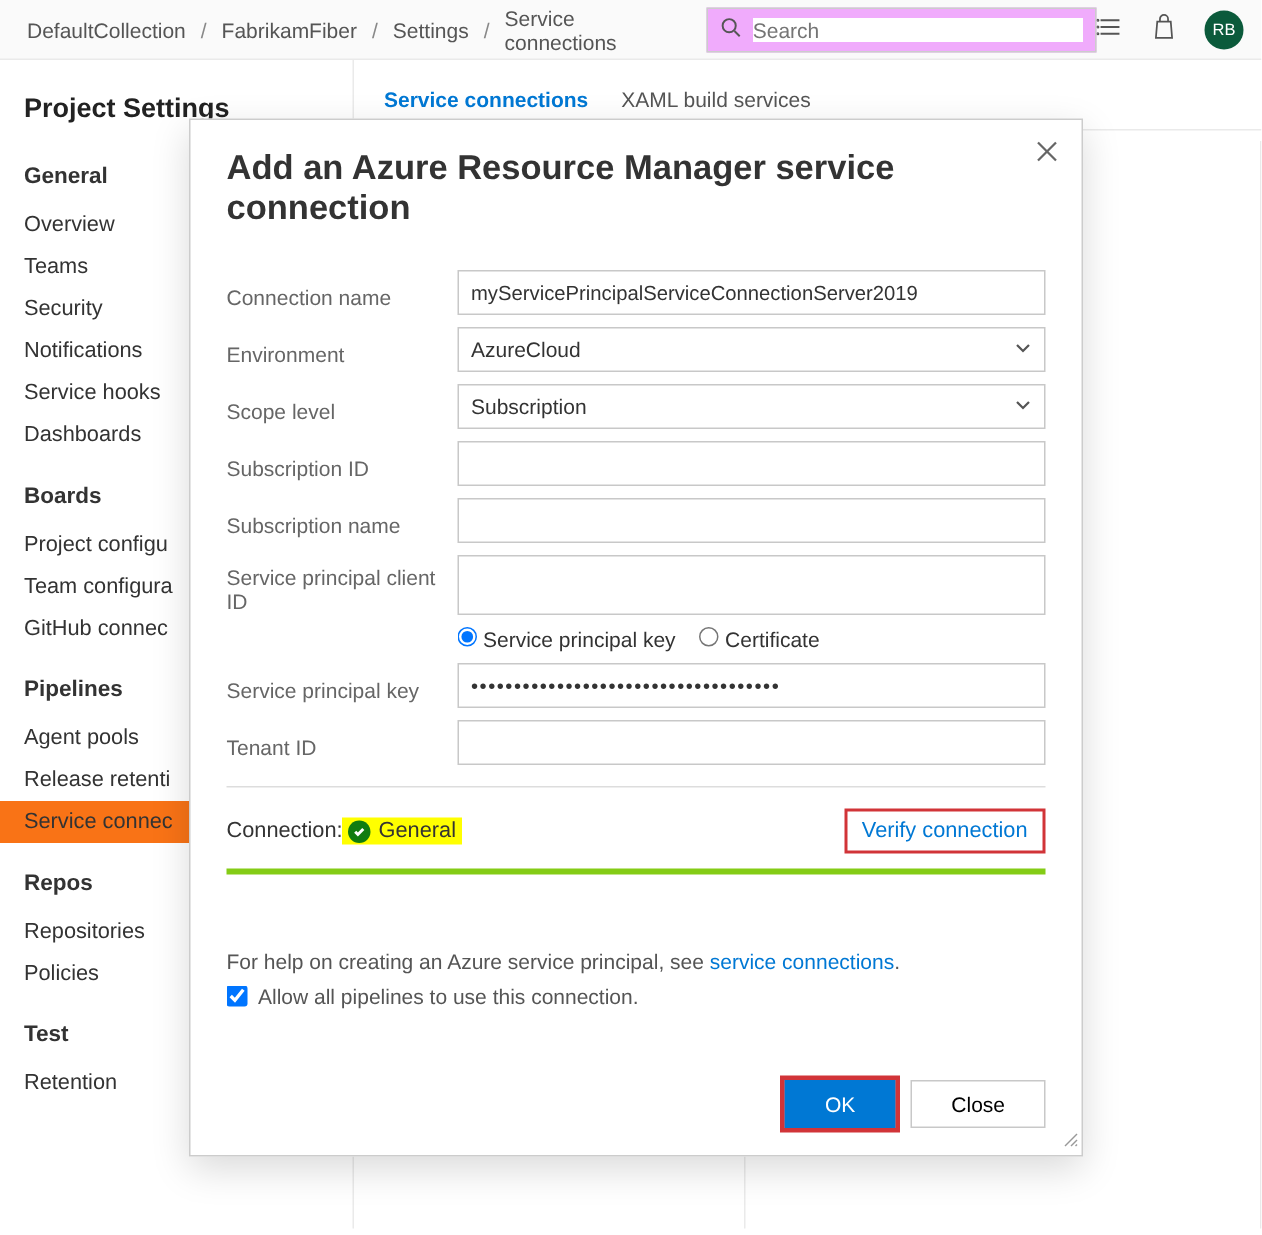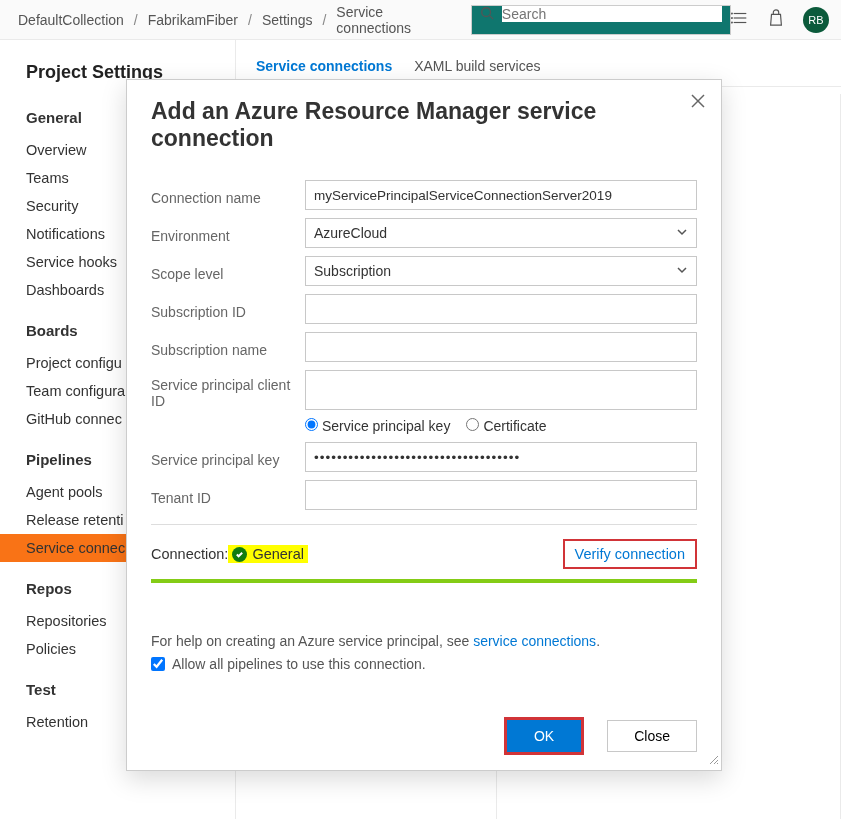--- a/index.html
+++ b/index.html
@@ -1,27 +1,27 @@
 <!DOCTYPE html>
 <html><head>
 <meta charset="utf-8">
 <style>
   *{box-sizing:border-box;margin:0;padding:0;font-family:"Segoe UI",Arial,sans-serif}
   body{width:841px;height:823px;background:#fff;color:#333;font-size:14px;position:relative;overflow:hidden}
   .topbar{height:40px;display:flex;align-items:center;padding:4px 12px;border-bottom:1px solid #eaeaea;background:#fafafa}
   .crumb{color:#555;padding:0 6px;font-size:14px}
   .sep{color:#888;padding:0 4px}
-  .searchbox{display:flex;align-items:flex-start;border:1px solid #ccc;background:#0f766e;height:30px;width:272px;margin-left:9px;padding:0 8px}
+  .searchbox{display:flex;align-items:center;border:1px solid #ccc;background:#f0abfc;height:30px;width:272px;margin-left:9px;padding:0 8px}
   .searchbox svg{width:14px;height:14px;fill:none;stroke:#555;stroke-width:1.5}
   .searchbox input{border:0;outline:0;margin-left:8px;font-size:14px;width:100%;color:#555}
   .topicons{margin-left:auto;display:flex;align-items:center;gap:18px}
   .topicons svg{stroke:#555;fill:none;width:18px;height:18px;stroke-width:1.3}
   .avatar{width:26px;height:26px;border-radius:50%;background:#0b5a3b;color:#fff;font-size:11px;display:flex;align-items:center;justify-content:center}
   .main{display:flex;height:calc(100% - 44px)}
-  .sidebar{width:236px;padding:22px 0 0 26px;border-right:1px solid #eaeaea}
+  .sidebar{width:236px;padding:22px 0 0 16px;border-right:1px solid #eaeaea}
   .sidebar h1{font-size:18px;font-weight:600;margin-bottom:26px;color:#222}
   .group{font-size:15px;font-weight:600;color:#333;margin:18px 0 10px}
   .navitem{font-size:14.5px;color:#333;padding:6px 0;cursor:pointer}
   .navitem.sel{background:#f97316;margin-left:-28px;padding-left:28px;margin-right:0}
   .content{flex:1;position:relative}
   .tabs{display:flex;gap:22px;padding:18px 0 12px 20px;border-bottom:1px solid #eaeaea;color:#555;font-size:14px}
   .tab.active{color:#0078d4;font-weight:600}
   .contentbody{position:absolute;left:0;right:0;top:54px;bottom:0;border-right:1px solid #eaeaea}
   .splitpanel{position:absolute;left:260px;top:0;bottom:0;width:1px;background:#eaeaea}
 
@@ -42,21 +42,21 @@
   .connrow{display:flex;align-items:center;justify-content:space-between;padding:4px 0 10px;border-bottom:4px solid #84cc16;margin-bottom:48px}
   .verified-wrap{display:flex;align-items:center;font-size:14.5px}
   .hl{background:#ffff00;padding:1px 4px;display:flex;align-items:center}
   .check-badge{width:15px;height:15px;border-radius:50%;background:#107c10;display:inline-flex;align-items:center;justify-content:center;margin-right:5px}
   .check-badge svg{width:9px;height:9px;stroke:#fff;stroke-width:2.2;fill:none}
   .verify-btn{border:2px solid #d13438;padding:5px 10px;color:#0078d4;font-size:14.5px;cursor:pointer}
   .help{font-size:14px;color:#555;line-height:1.5}
   .help a{color:#0078d4;text-decoration:none}
   .chk{display:flex;align-items:center;gap:7px;margin-top:4px;font-size:14px;color:#555}
   .chk input{width:14px;height:14px}
-  .dlg-footer{margin-top:auto;display:flex;justify-content:flex-end;gap:26px;padding-bottom:6px}
+  .dlg-footer{margin-top:auto;display:flex;justify-content:flex-end;gap:10px;padding-bottom:6px}
   .btn{height:32px;padding:0 26px;font-size:14px;border:1px solid #c8c8c8;background:#fff;cursor:pointer}
   .btn.primary{background:#0078d4;color:#fff;border:1px solid #0078d4;outline:3px solid #d13438;outline-offset:0}
   .resize{position:absolute;right:2px;bottom:2px}
   .resize svg{width:12px;height:12px;stroke:#999;fill:none}
 </style>
 </head>
 <body>
 
 <div class="topbar">
   <span class="crumb">DefaultCollection</span>

